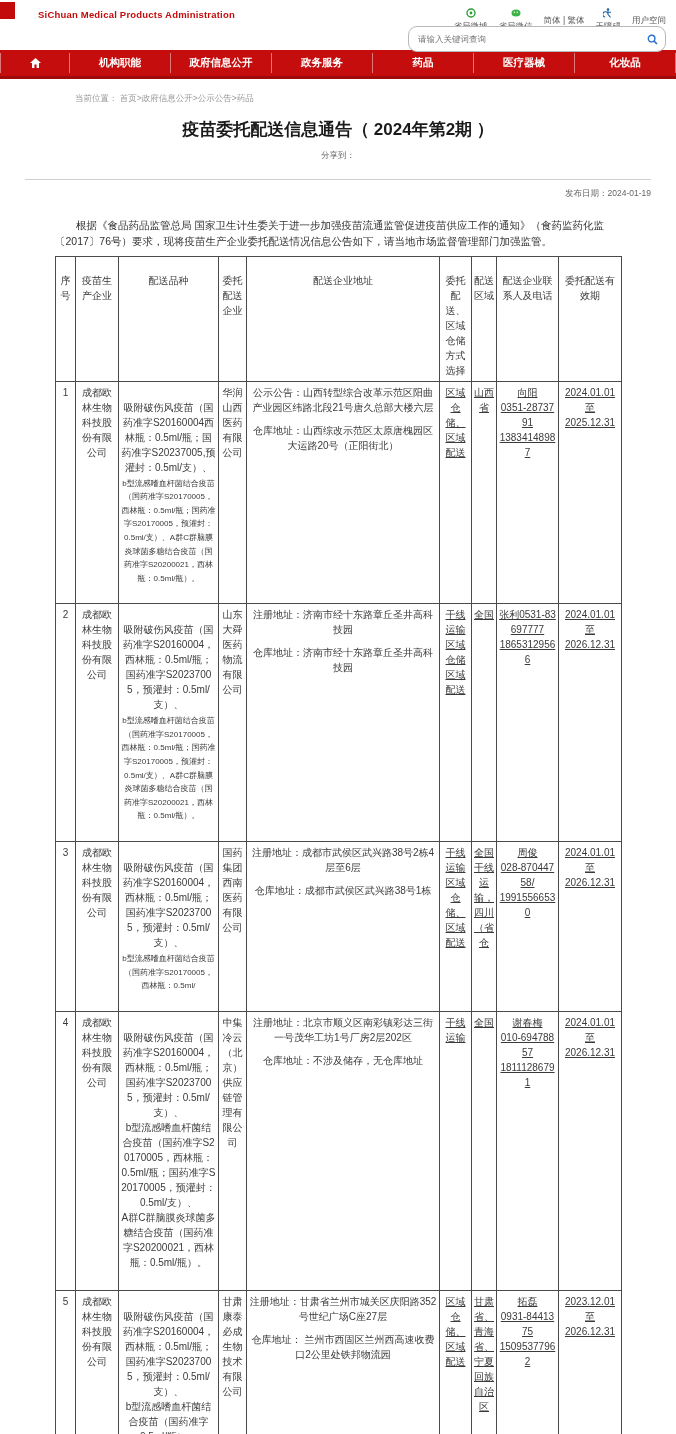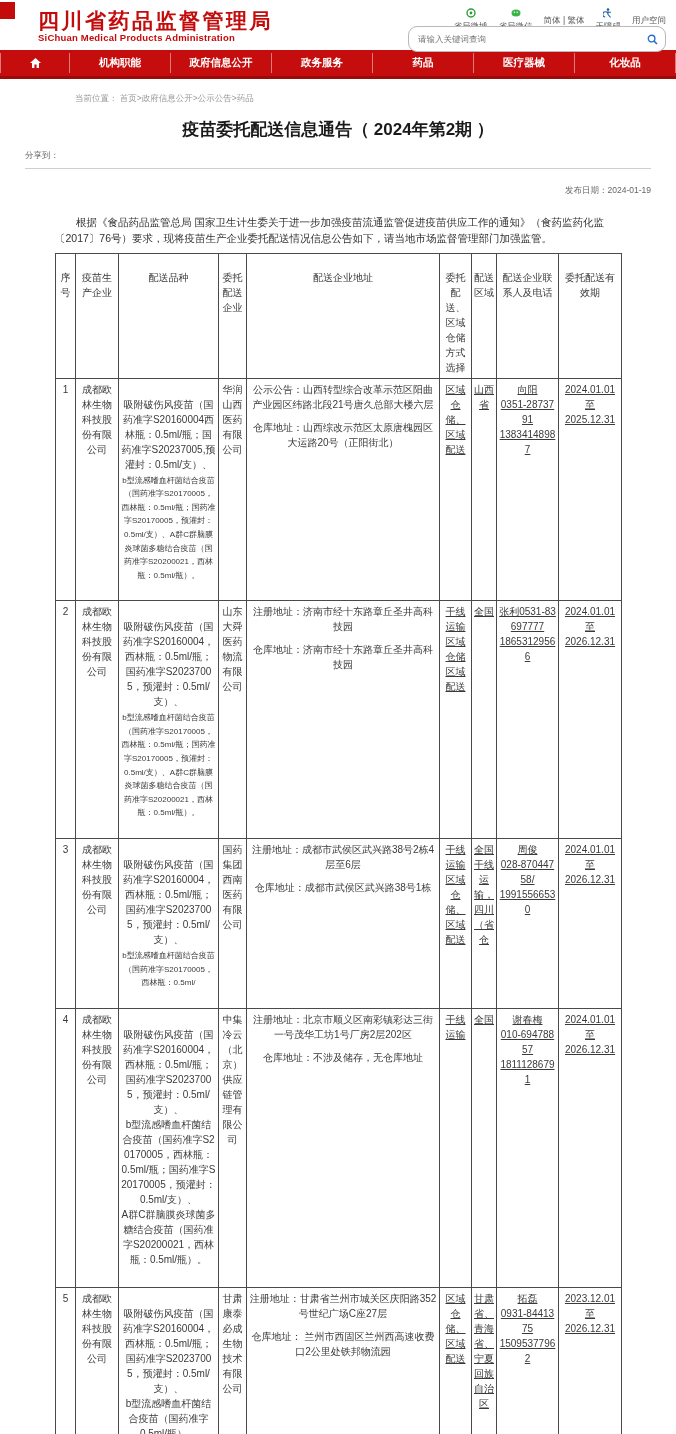--- a/index.html
+++ b/index.html
@@ -27,22 +27,22 @@
   
   .nav { height:26px; background:#c50d0d; display:flex; align-items:stretch; color:#fff; }
   .nav .sep { width:1px; background:rgba(255,255,255,.45); margin:3px 0; }
   .nav .item { flex:1; display:flex; align-items:center; justify-content:center;
                font-size:10.5px; font-weight:bold; cursor:pointer; }
   .nav .item.home { flex:0 0 68px; }
   .nav-strip { height:3px; background:#9c0a0a; }
   
   .breadcrumb { margin:14px 0 0 75px; font-size:8.5px; color:#999; }
   .page-title { margin-top:13px; text-align:center; font-size:17px; font-weight:bold; color:#1a1a1a; }
-  .share-row { margin:9px 25px 16px 25px; text-align:left; font-size:8.5px; color:#666;
-               border-bottom:1px solid #cfcfcf; padding-bottom:6px; }
+  .share-row { margin:9px 25px 8px 25px; text-align:center; font-size:8.5px; color:#666;
+               border-bottom:1px solid #cfcfcf; padding-bottom:17px; }
   .date-row { margin:2px 25px 0 25px; text-align:right; font-size:8.5px; color:#666; }
   .intro { margin:17px 55px 6px 55px; font-size:10.5px; line-height:1.55; color:#333; text-indent:2em; }
   
   table.vac { margin-left:55px; width:566px; border-collapse:collapse; table-layout:fixed;
               font-size:10px; color:#3a3a3a; }
   .vac th, .vac td { border:1px solid #4a4a4a; padding:3px 2px; text-align:center;
                      vertical-align:top; word-break:break-all; overflow:hidden; }
   .vac th { font-weight:normal; line-height:1.5; padding-top:16px; }
   .vac td { line-height:1.5; }
   .pre { white-space:pre-line; }
@@ -50,21 +50,20 @@
   td.c-prod .small { display:block; font-size:8px; line-height:1.7; margin-top:2px; }
   td.c-addr .blk { margin-bottom:8px; }
   td.c-addr .blk:last-child { margin-bottom:0; }
 </style>
 </head>
 <body>
 
 <div class="topbar">
   <div class="corner-mark"></div>
   <div class="logo">
-    <div class="cn">四川省药品监督管理局</div>
     <div class="en">SiChuan Medical Products Administration</div>
   </div>
   <div class="quick">
     <span class="ql">
       <svg class="icn" width="10" height="10" viewBox="0 0 10 10">
           <circle cx="5" cy="5" r="4" fill="none" stroke="#2e9e36" stroke-width="1.4"></circle>
           <circle cx="5" cy="5" r="1.4" fill="#2e9e36"></circle>
         </svg>
       <span>省局微博</span>
     </span>

